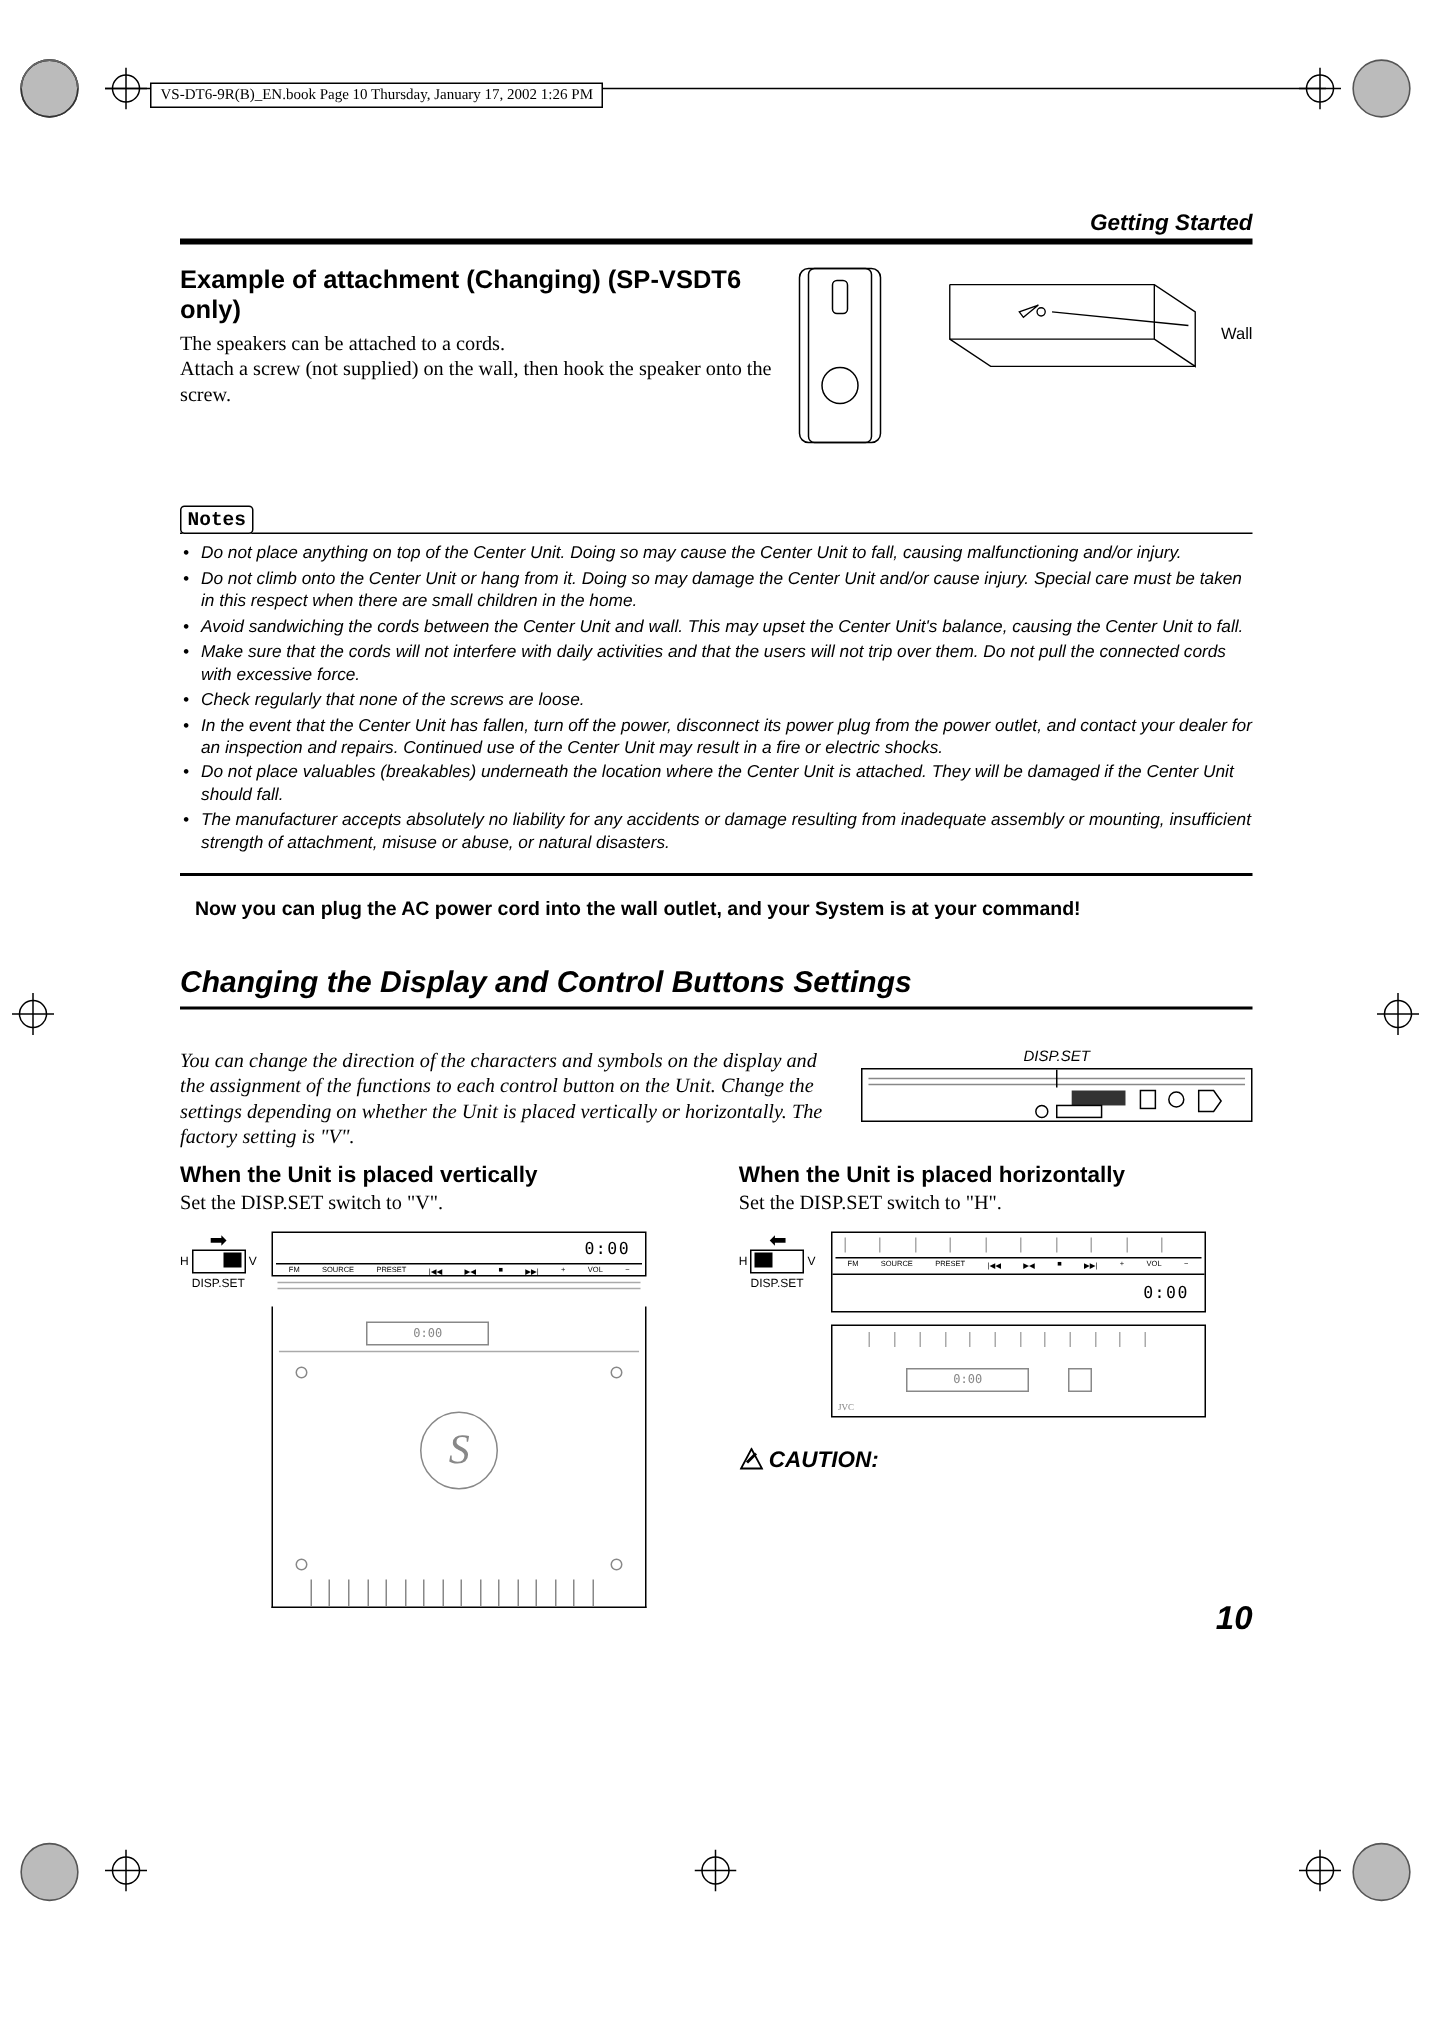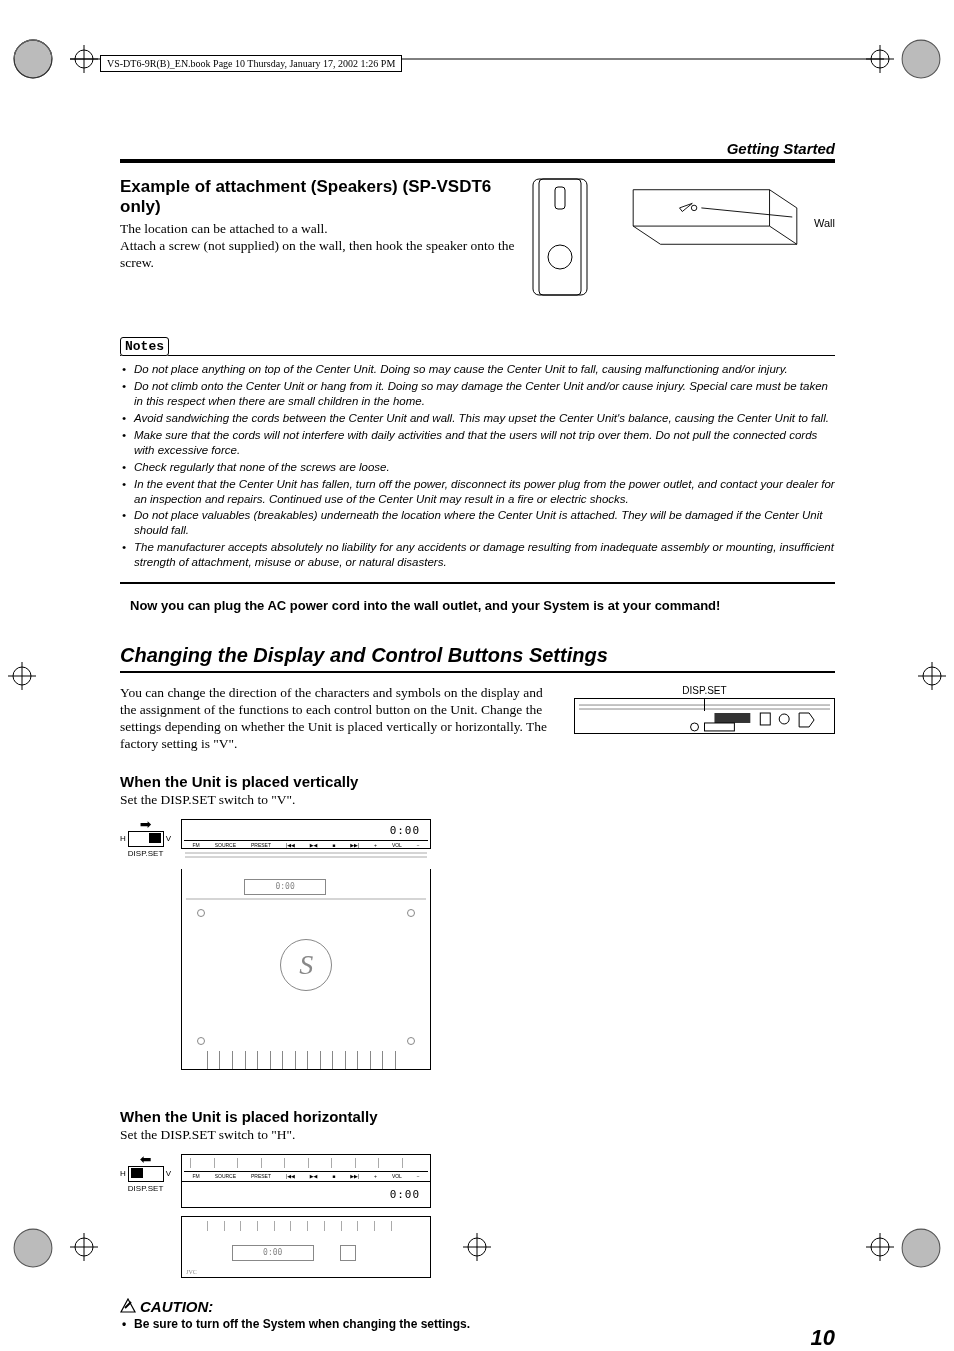--- a/index.html
+++ b/index.html
@@ -116,22 +116,21 @@
     font-weight: bold;
     font-style: italic;
     font-size: 20px;
     margin: 30px 0 2px 0;
     border-bottom: 2px solid #000;
     padding-bottom: 4px;
   }
   .two-col {
     display: flex;
     gap: 30px;
-    margin-top: 12px;
-    flex-direction: column;
+    margin-top: 0;
   }
   .col { flex: 1; }
   .col-heading {
     font-family: Arial, Helvetica, sans-serif;
     font-weight: bold;
     font-size: 15px;
     margin: 8px 0 2px 0;
   }
   .dispset-figure {
     display: flex;
@@ -273,21 +272,21 @@
     position: absolute;
     left: 100px;
     top: 55px;
     font-family: "Times New Roman", serif;
     font-size: 10px;
     border: 1px solid #000;
     padding: 2px 6px;
     background: #fff;
     z-index: 10;
   }
-  .intro-block { display: flex; gap: 24px; margin-top: 12px; }
+  .intro-block { display: flex; gap: 24px; margin-top: 26px; font-style: italic; }
   .intro-text { width: 430px; }
   .intro-fig { flex: 1; }
   .s-curve {
     position: absolute;
     left: 50%;
     top: 50%;
     transform: translate(-50%, -50%);
     width: 50px;
     height: 50px;
     border: 1px solid #888;
@@ -401,22 +400,22 @@
   <svg style="position:absolute; left:70px; top:58px; width:814px; height:2px;">
       <line x1="0" y1="1" x2="814" y2="1" stroke="#000"></line>
     </svg>
 
   <div class="content">
 
     <div class="header-section">Getting Started</div>
 
     <div class="attachment-block">
       <div class="attachment-text">
-        <h3 class="subsection-heading">Example of attachment (Speakers) (SP-VSDT6 only)</h3>
-        <p class="body-text">The location can be attached to a wall.</p>
+        <h3 class="subsection-heading">Example of attachment (Changing) (SP-VSDT6 only)</h3>
+        <p class="body-text">The speakers can be attached to a cords.</p>
         <p class="body-text">Attach a screw (not supplied) on the wall, then hook the speaker onto the screw.</p>
       </div>
       <div class="attachment-figures">
         <svg class="speaker-svg" viewBox="0 0 70 120">
           <rect x="8" y="2" width="54" height="116" rx="6" fill="none" stroke="#000"></rect>
           <rect x="14" y="2" width="42" height="116" rx="4" fill="none" stroke="#000"></rect>
           <rect x="30" y="10" width="10" height="22" rx="3" fill="none" stroke="#000"></rect>
           <circle cx="35" cy="80" r="12" fill="none" stroke="#000"></circle>
         </svg>
         <div style="position:relative; width:220px;">
@@ -610,22 +609,19 @@
         </div>
 
         <div class="caution-block">
           <div class="caution-heading">
             <svg width="16" height="16" viewBox="0 0 16 16">
               <path d="M8 1 L15 14 L1 14 Z" fill="none" stroke="#000" stroke-width="1.2"></path>
               <line x1="5" y1="10" x2="11" y2="4" stroke="#000" stroke-width="2"></line>
             </svg>
             <span>CAUTION:</span>
           </div>
-          <ul class="caution-list">
-            <li>Be sure to turn off the System when changing the settings.</li>
-          </ul>
         </div>
       </div>
     </div>
 
     <div class="page-number">10</div>
   </div>
 </div>
 
 </body></html>

